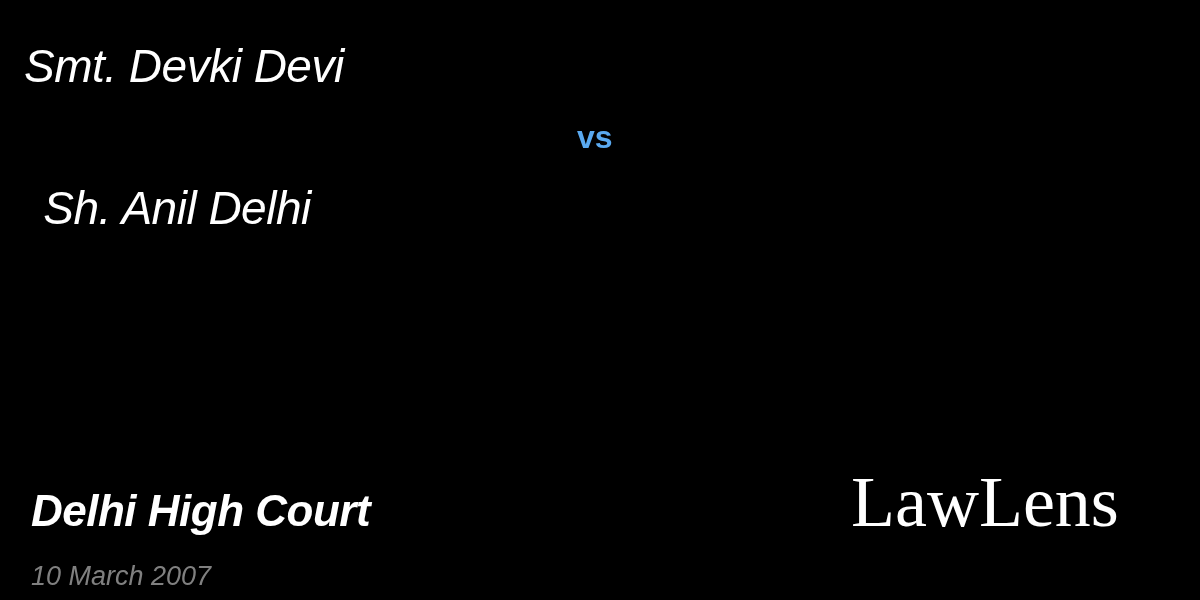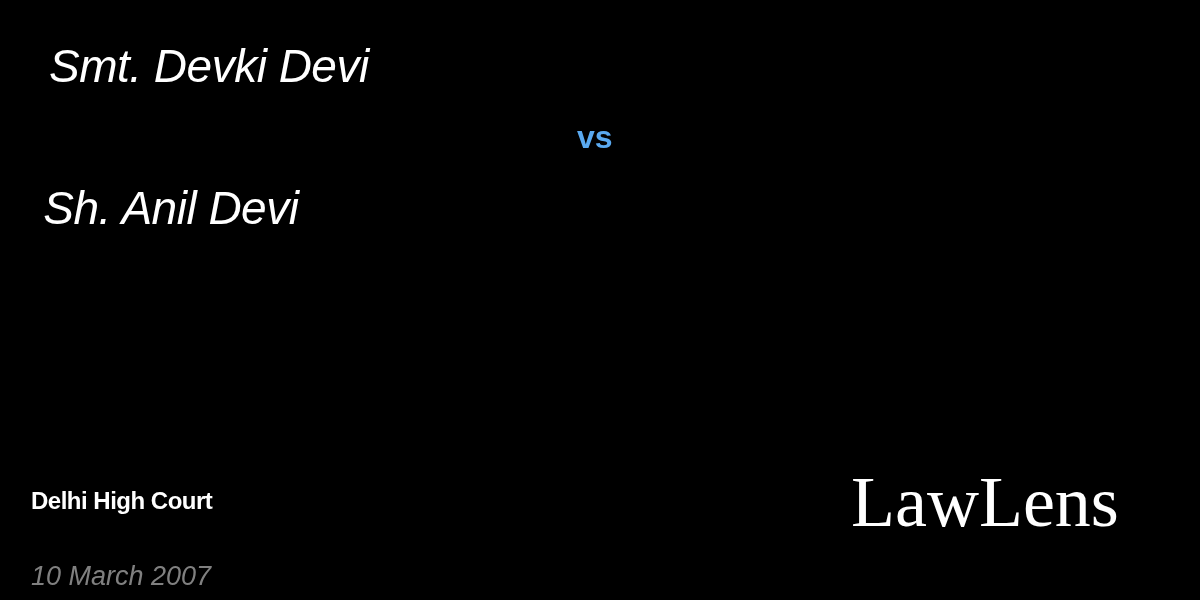--- a/index.html
+++ b/index.html
@@ -21,37 +21,38 @@
     .party {
       position: absolute;
       font-style: italic;
       font-weight: 500;
       font-size: 46px;
       line-height: 1;
       color: #ffffff;
       letter-spacing: -0.5px;
       white-space: pre;
     }
-    .party-1 { left: 49px; top: 43px; }
+    .party-1 { left: 24px; top: 43px; }
     .party-2 { left: 31px; top: 185px; }
     .vs {
       position: absolute;
       left: 577px;
       top: 121px;
       font-size: 32px;
       font-weight: 700;
       color: #5aa9f0;
       line-height: 1;
     }
     .court {
       position: absolute;
       left: 31px;
       top: 489px;
+      font-style: italic;
       font-weight: 700;
-      font-size: 24px;
+      font-size: 44px;
       line-height: 1;
       letter-spacing: -0.5px;
       color: #ffffff;
     }
     .date {
       position: absolute;
       left: 31px;
       top: 563px;
       font-style: italic;
       font-size: 27px;
@@ -68,17 +69,17 @@
       color: #ffffff;
       letter-spacing: 0px;
     }
   </style>
 </head>
 <body>
 
 <div class="card">
   <div class="party party-1">Smt. Devki Devi</div>
   <div class="vs">vs</div>
-  <div class="party party-2"> Sh. Anil Devi</div>
+  <div class="party party-2"> Sh. Anil Delhi</div>
   <div class="court">Delhi High Court</div>
   <div class="date">10 March 2007</div>
   <div class="brand">LawLens</div>
 </div>
 
 </body></html>

